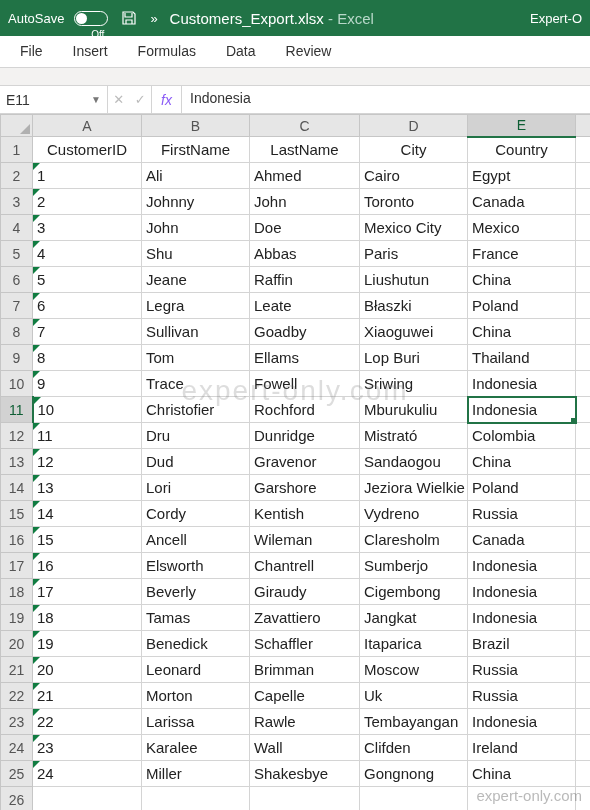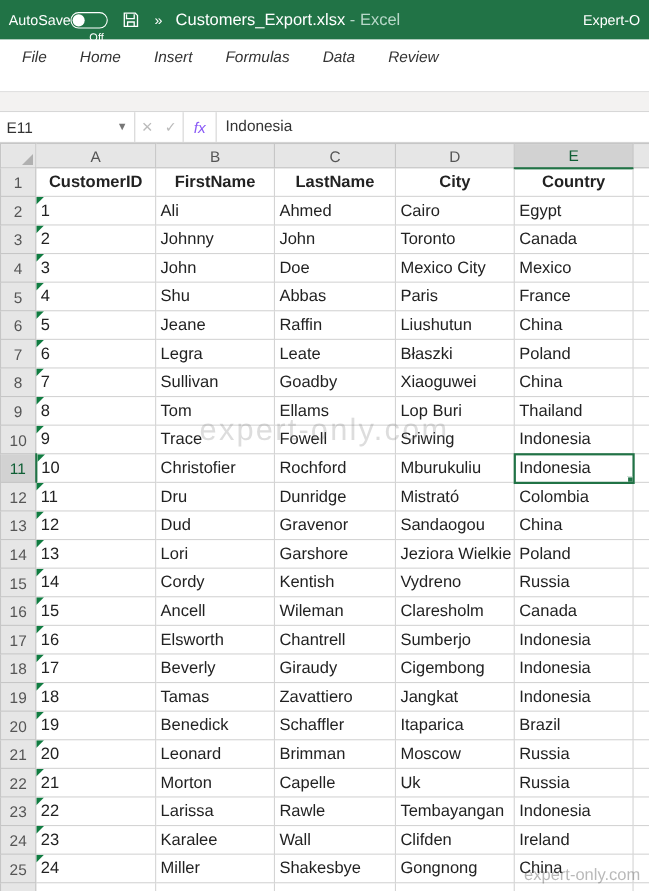--- a/index.html
+++ b/index.html
@@ -15,46 +15,46 @@
   .titlebar {
     height: 36px;
     background: #217346;
     color: #fff;
     display: flex;
     align-items: center;
     padding: 0 8px;
     gap: 12px;
     font-size: 13px;
   }
-  .autosave { display: flex; align-items: center; gap: 0; }
+  .autosave { display: flex; align-items: center; gap: 10px; }
   .toggle {
     width: 34px; height: 15px; border: 1px solid #fff; border-radius: 8px;
     position: relative;
   }
   .toggle::before {
     content: ""; position: absolute; left: 1px; top: 1px;
     width: 11px; height: 11px; background: #fff; border-radius: 50%;
   }
   .toggle-label { font-size: 10px; position: absolute; right: 3px; top: 17px; }
   .tb-icon { width: 18px; height: 18px; display: inline-flex; align-items: center; justify-content: center; }
   .title-center { flex: 1; font-size: 15px; }
   .title-center .dim { color: #b8d8c9; }
   .ribbon-tabs {
-    height: 48px; background: #fff; border-bottom: 1px solid #d4d4d4;
+    height: 32px; background: #fff; border-bottom: 1px solid #d4d4d4;
     display: flex; align-items: stretch; gap: 2px; padding-left: 6px;
-    font-size: 14px; color: #333; font-style: italic;
+    font-size: 14px; color: #333;
   }
   .ribbon-tabs .tab { padding: 7px 14px 0 14px; cursor: pointer; }
   .ribbon-body { height: 18px; background: #f3f2f1; border-bottom: 1px solid #d4d4d4; }
   .formula-row {
     height: 28px; display: flex; align-items: stretch;
     border-bottom: 1px solid #d4d4d4; font-size: 14px; background:#fff;
   }
   .namebox {
-    width: 123px; border-right: 1px solid #d4d4d4; display: flex; align-items: center;
+    width: 108px; border-right: 1px solid #d4d4d4; display: flex; align-items: center;
     padding: 0 6px; justify-content: space-between; color:#333;
   }
   .namebox .dd { color:#777; font-size:10px; }
   .fx-btns { width: 44px; display: flex; align-items: center; justify-content: space-around;
     border-right: 1px solid #d4d4d4; }
   .fx-btns span { color:#bbb; font-size:13px; }
   .fx-label { width: 30px; display:flex; align-items:center; justify-content:center; font-style: italic; color:#8b5cf6; border-right: 1px solid #d4d4d4;}
   .formula-input { flex:1; padding: 4px 8px; color:#333; }
   .sheet { position: relative; }
   table { border-collapse: collapse; width: 100%; table-layout: fixed; }
@@ -78,21 +78,21 @@
   .colhead th.active { background: #d2d2d2; border-bottom: 2px solid #217346; color:#0e5e34;}
   tbody th {
     background: #e6e6e6; border: 1px solid #c6c6c6; font-weight: normal;
     font-size: 14px; color: #555; text-align: center; height: 26px;
   }
   tbody th.active { background: #d2d2d2; border-right: 2px solid #217346; color:#0e5e34;}
   tbody td {
     border: 1px solid #d4d4d4; padding: 2px 4px; font-size: 15px;
     color: #222; height: 26px; position: relative; white-space: nowrap; overflow: hidden;
   }
-  tr.hdr td { font-weight: bold; text-align: center; }
+  tr.hdr td { font-weight: normal; text-align: center; }
   td.gm::before {
     content:""; position:absolute; left:0; top:0;
     border-style: solid; border-width: 7px 7px 0 0;
     border-color: #107c41 transparent transparent transparent;
   }
   td.selcell { outline: 2px solid #217346; outline-offset: -1px; z-index: 2; }
   td.selcell::after {
     content:""; position:absolute; right:-3px; bottom:-3px;
     width:6px; height:6px; background:#217346; border:1px solid #fff;
   }
@@ -120,21 +120,20 @@
   </span>
   <span style="color:#fff;">»</span>
   <div class="title-center">
     <span>Customers_Export.xlsx</span> <span class="dim">- </span><span class="dim">Excel</span>
   </div>
   <span>Expert-O</span>
 </div>
 
 <div class="ribbon-tabs" id="ribbon-tabs">
     <div class="tab">File</div>
-    <div class="tab">Home</div>
     <div class="tab">Insert</div>
     <div class="tab">Formulas</div>
     <div class="tab">Data</div>
     <div class="tab">Review</div>
   </div>
 <div class="ribbon-body"></div>
 
 <div class="formula-row">
   <div class="namebox">
     <span>E11</span>

